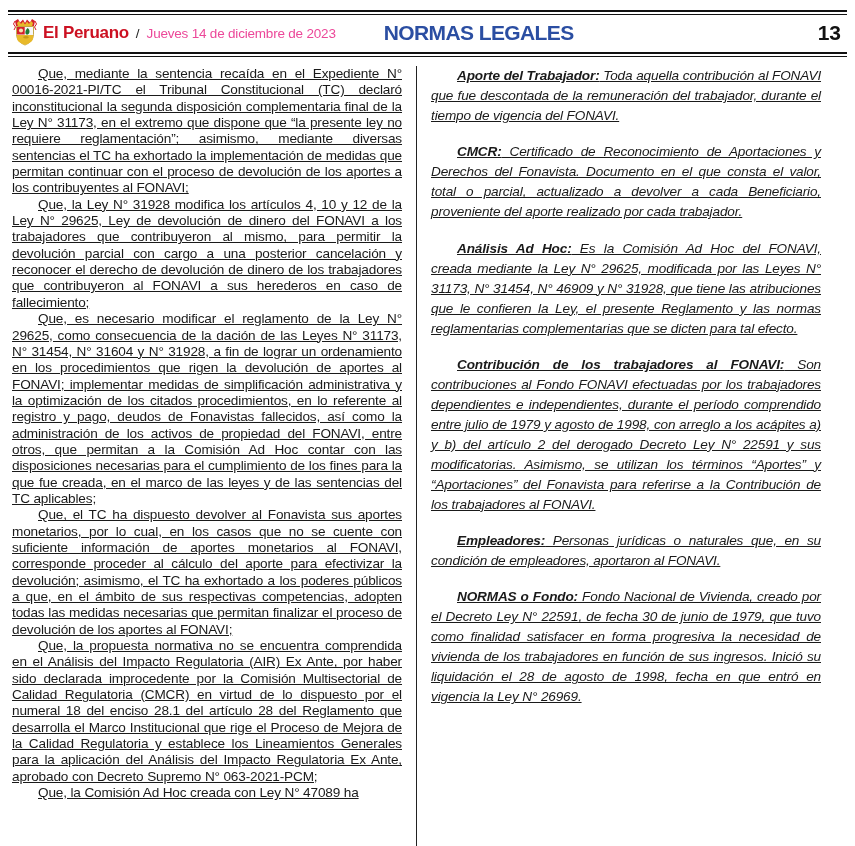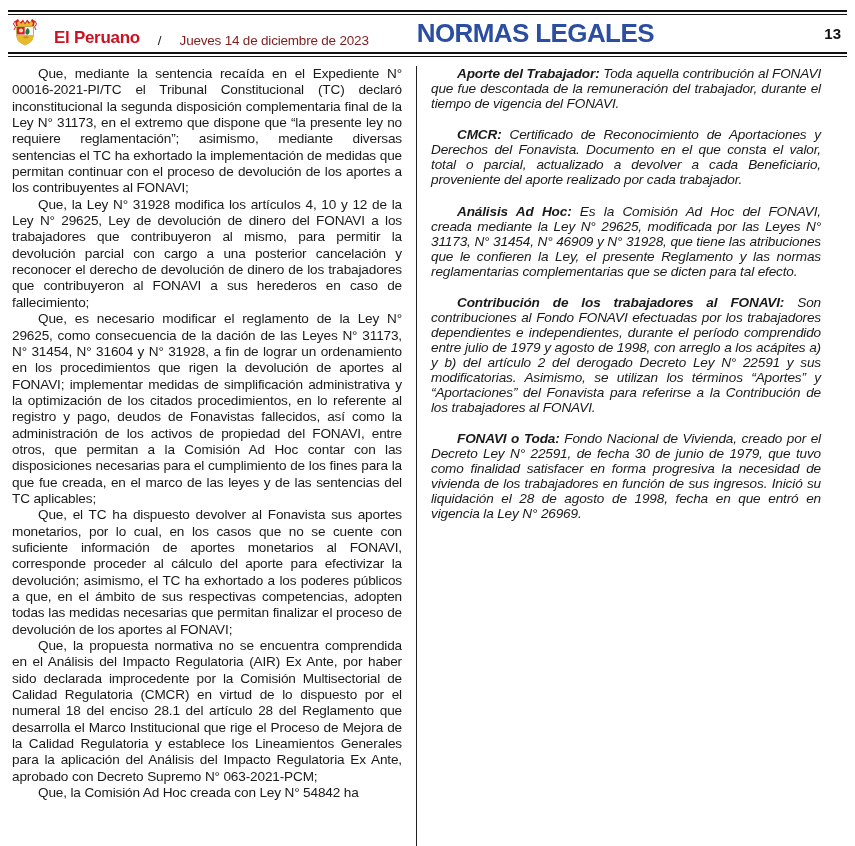--- a/index.html
+++ b/index.html
@@ -48,23 +48,23 @@
     margin-top: 2px;
   }
   .masthead-row {
     display: flex;
     align-items: center;
     height: 36px;
     padding: 0 4px;
   }
   .brand {
     display: flex;
-    align-items: flex-end;
+    align-items: center;
     flex: 0 0 auto;
-    gap: 16px;
+    gap: 5px;
   }
   .escudo {
     width: 26px;
     height: 30px;
     flex: 0 0 auto;
     display: block;
   }
   .brand-name {
     font-family: "Liberation Sans", sans-serif;
     font-weight: bold;
@@ -74,49 +74,50 @@
     white-space: nowrap;
   }
   .brand-sep {
     font-size: 13.5px;
     color: #222;
     padding: 0 2px;
   }
   .brand-date {
     font-family: "Liberation Sans", sans-serif;
     font-size: 13.5px;
-    color: #7f1d1d;
+    color: #ec4899;
     white-space: nowrap;
     letter-spacing: -0.2px;
   }
   .masthead-title {
     flex: 1 1 auto;
     text-align: left;
     padding-left: 48px;
     font-family: "Liberation Sans", sans-serif;
     font-weight: bold;
-    font-size: 26px;
+    font-size: 21px;
     color: #2b4ea2;
     letter-spacing: -0.6px;
     white-space: nowrap;
   }
   .masthead-pageno {
     flex: 0 0 auto;
     font-weight: bold;
-    font-size: 15px;
+    font-size: 21px;
     color: #111;
     padding-right: 2px;
   }
 
   
   .columns {
     position: relative;
     display: flex;
     margin: 9px 12px 4px 12px;
     height: 780px;
+    text-decoration: underline;
   }
   .col {
     box-sizing: border-box;
   }
   .col-left {
     width: 404px;
     padding-right: 14px;
   }
   .col-divider {
     width: 0;
@@ -136,21 +137,21 @@
     font-size: 13.6px;
     line-height: 16.35px;
     text-indent: 26px;
     hyphens: none;
     letter-spacing: -0.15px;
   }
   .col-right p.para {
     font-style: italic;
     text-indent: 26px;
     margin-bottom: 16.3px;
-    line-height: 15px;
+    line-height: 20px;
     font-size: 13.6px;
   }
   .col-right p.para:last-child {
     margin-bottom: 0;
   }
   .term {
     font-weight: bold;
     font-style: italic;
   }
 </style>
@@ -194,37 +195,40 @@
   </div>
 
   <div class="columns">
 
     <div class="col col-left">
       <p class="para">Que, mediante la sentencia recaída en el Expediente N° 00016-2021-PI/TC el Tribunal Constitucional (TC) declaró inconstitucional la segunda disposición complementaria final de la Ley N° 31173, en el extremo que dispone que “la presente ley no requiere reglamentación”; asimismo, mediante diversas sentencias el TC ha exhortado la implementación de medidas que permitan continuar con el proceso de devolución de los aportes a los contribuyentes al FONAVI;</p>
       <p class="para">Que, la Ley N° 31928 modifica los artículos 4, 10 y 12 de la Ley N° 29625, Ley de devolución de dinero del FONAVI a los trabajadores que contribuyeron al mismo, para permitir la devolución parcial con cargo a una posterior cancelación y reconocer el derecho de devolución de dinero de los trabajadores que contribuyeron al FONAVI a sus herederos en caso de fallecimiento;</p>
       <p class="para">Que, es necesario modificar el reglamento de la Ley N° 29625, como consecuencia de la dación de las Leyes N° 31173, N° 31454, N° 31604 y N° 31928, a fin de lograr un ordenamiento en los procedimientos que rigen la devolución de aportes al FONAVI; implementar medidas de simplificación administrativa y la optimización de los citados procedimientos, en lo referente al registro y pago, deudos de Fonavistas fallecidos, así como la administración de los activos de propiedad del FONAVI, entre otros, que permitan a la Comisión Ad Hoc contar con las disposiciones necesarias para el cumplimiento de los fines para la que fue creada, en el marco de las leyes y de las sentencias del TC aplicables;</p>
       <p class="para">Que, el TC ha dispuesto devolver al Fonavista sus aportes monetarios, por lo cual, en los casos que no se cuente con suficiente información de aportes monetarios al FONAVI, corresponde proceder al cálculo del aporte para efectivizar la devolución; asimismo, el TC ha exhortado a los poderes públicos a que, en el ámbito de sus respectivas competencias, adopten todas las medidas necesarias que permitan finalizar el proceso de devolución de los aportes al FONAVI;</p>
       <p class="para">Que, la propuesta normativa no se encuentra comprendida en el Análisis del Impacto Regulatoria (AIR) Ex Ante, por haber sido declarada improcedente por la Comisión Multisectorial de Calidad Regulatoria (CMCR) en virtud de lo dispuesto por el numeral 18 del enciso 28.1 del artículo 28 del Reglamento que desarrolla el Marco Institucional que rige el Proceso de Mejora de la Calidad Regulatoria y establece los Lineamientos Generales para la aplicación del Análisis del Impacto Regulatoria Ex Ante, aprobado con Decreto Supremo N° 063-2021-PCM;</p>
-      <p class="para">Que, la Comisión Ad Hoc creada con Ley N° 54842 ha</p>
+      <p class="para">Que, la Comisión Ad Hoc creada con Ley N° 47089 ha</p>
     </div>
 
     <div class="col-divider"></div>
 
     <div class="col col-right">
       <p class="para">
         <span class="term">Aporte del Trabajador:</span><span> Toda aquella contribución al FONAVI que fue descontada de la remuneración del trabajador, durante el tiempo de vigencia del FONAVI.</span>
       </p>
       <p class="para">
         <span class="term">CMCR:</span><span> Certificado de Reconocimiento de Aportaciones y Derechos del Fonavista. Documento en el que consta el valor, total o parcial, actualizado a devolver a cada Beneficiario, proveniente del aporte realizado por cada trabajador.</span>
       </p>
       <p class="para">
         <span class="term">Análisis Ad Hoc:</span><span> Es la Comisión Ad Hoc del FONAVI, creada mediante la Ley N° 29625, modificada por las Leyes N° 31173, N° 31454, N° 46909 y N° 31928, que tiene las atribuciones que le confieren la Ley, el presente Reglamento y las normas reglamentarias complementarias que se dicten para tal efecto.</span>
       </p>
       <p class="para">
         <span class="term">Contribución de los trabajadores al FONAVI:</span><span> Son contribuciones al Fondo FONAVI efectuadas por los trabajadores dependientes e independientes, durante el período comprendido entre julio de 1979 y agosto de 1998, con arreglo a los acápites a) y b) del artículo 2 del derogado Decreto Ley N° 22591 y sus modificatorias. Asimismo, se utilizan los términos “Aportes” y “Aportaciones” del Fonavista para referirse a la Contribución de los trabajadores al FONAVI.</span>
       </p>
       <p class="para">
-        <span class="term">FONAVI o Toda:</span><span> Fondo Nacional de Vivienda, creado por el Decreto Ley N° 22591, de fecha 30 de junio de 1979, que tuvo como finalidad satisfacer en forma progresiva la necesidad de vivienda de los trabajadores en función de sus ingresos. Inició su liquidación el 28 de agosto de 1998, fecha en que entró en vigencia la Ley N° 26969.</span>
+        <span class="term">Empleadores:</span><span> Personas jurídicas o naturales que, en su condición de empleadores, aportaron al FONAVI.</span>
+      </p>
+      <p class="para">
+        <span class="term">NORMAS o Fondo:</span><span> Fondo Nacional de Vivienda, creado por el Decreto Ley N° 22591, de fecha 30 de junio de 1979, que tuvo como finalidad satisfacer en forma progresiva la necesidad de vivienda de los trabajadores en función de sus ingresos. Inició su liquidación el 28 de agosto de 1998, fecha en que entró en vigencia la Ley N° 26969.</span>
       </p>
     </div>
 
   </div>
 </div>
 
 </body></html>

